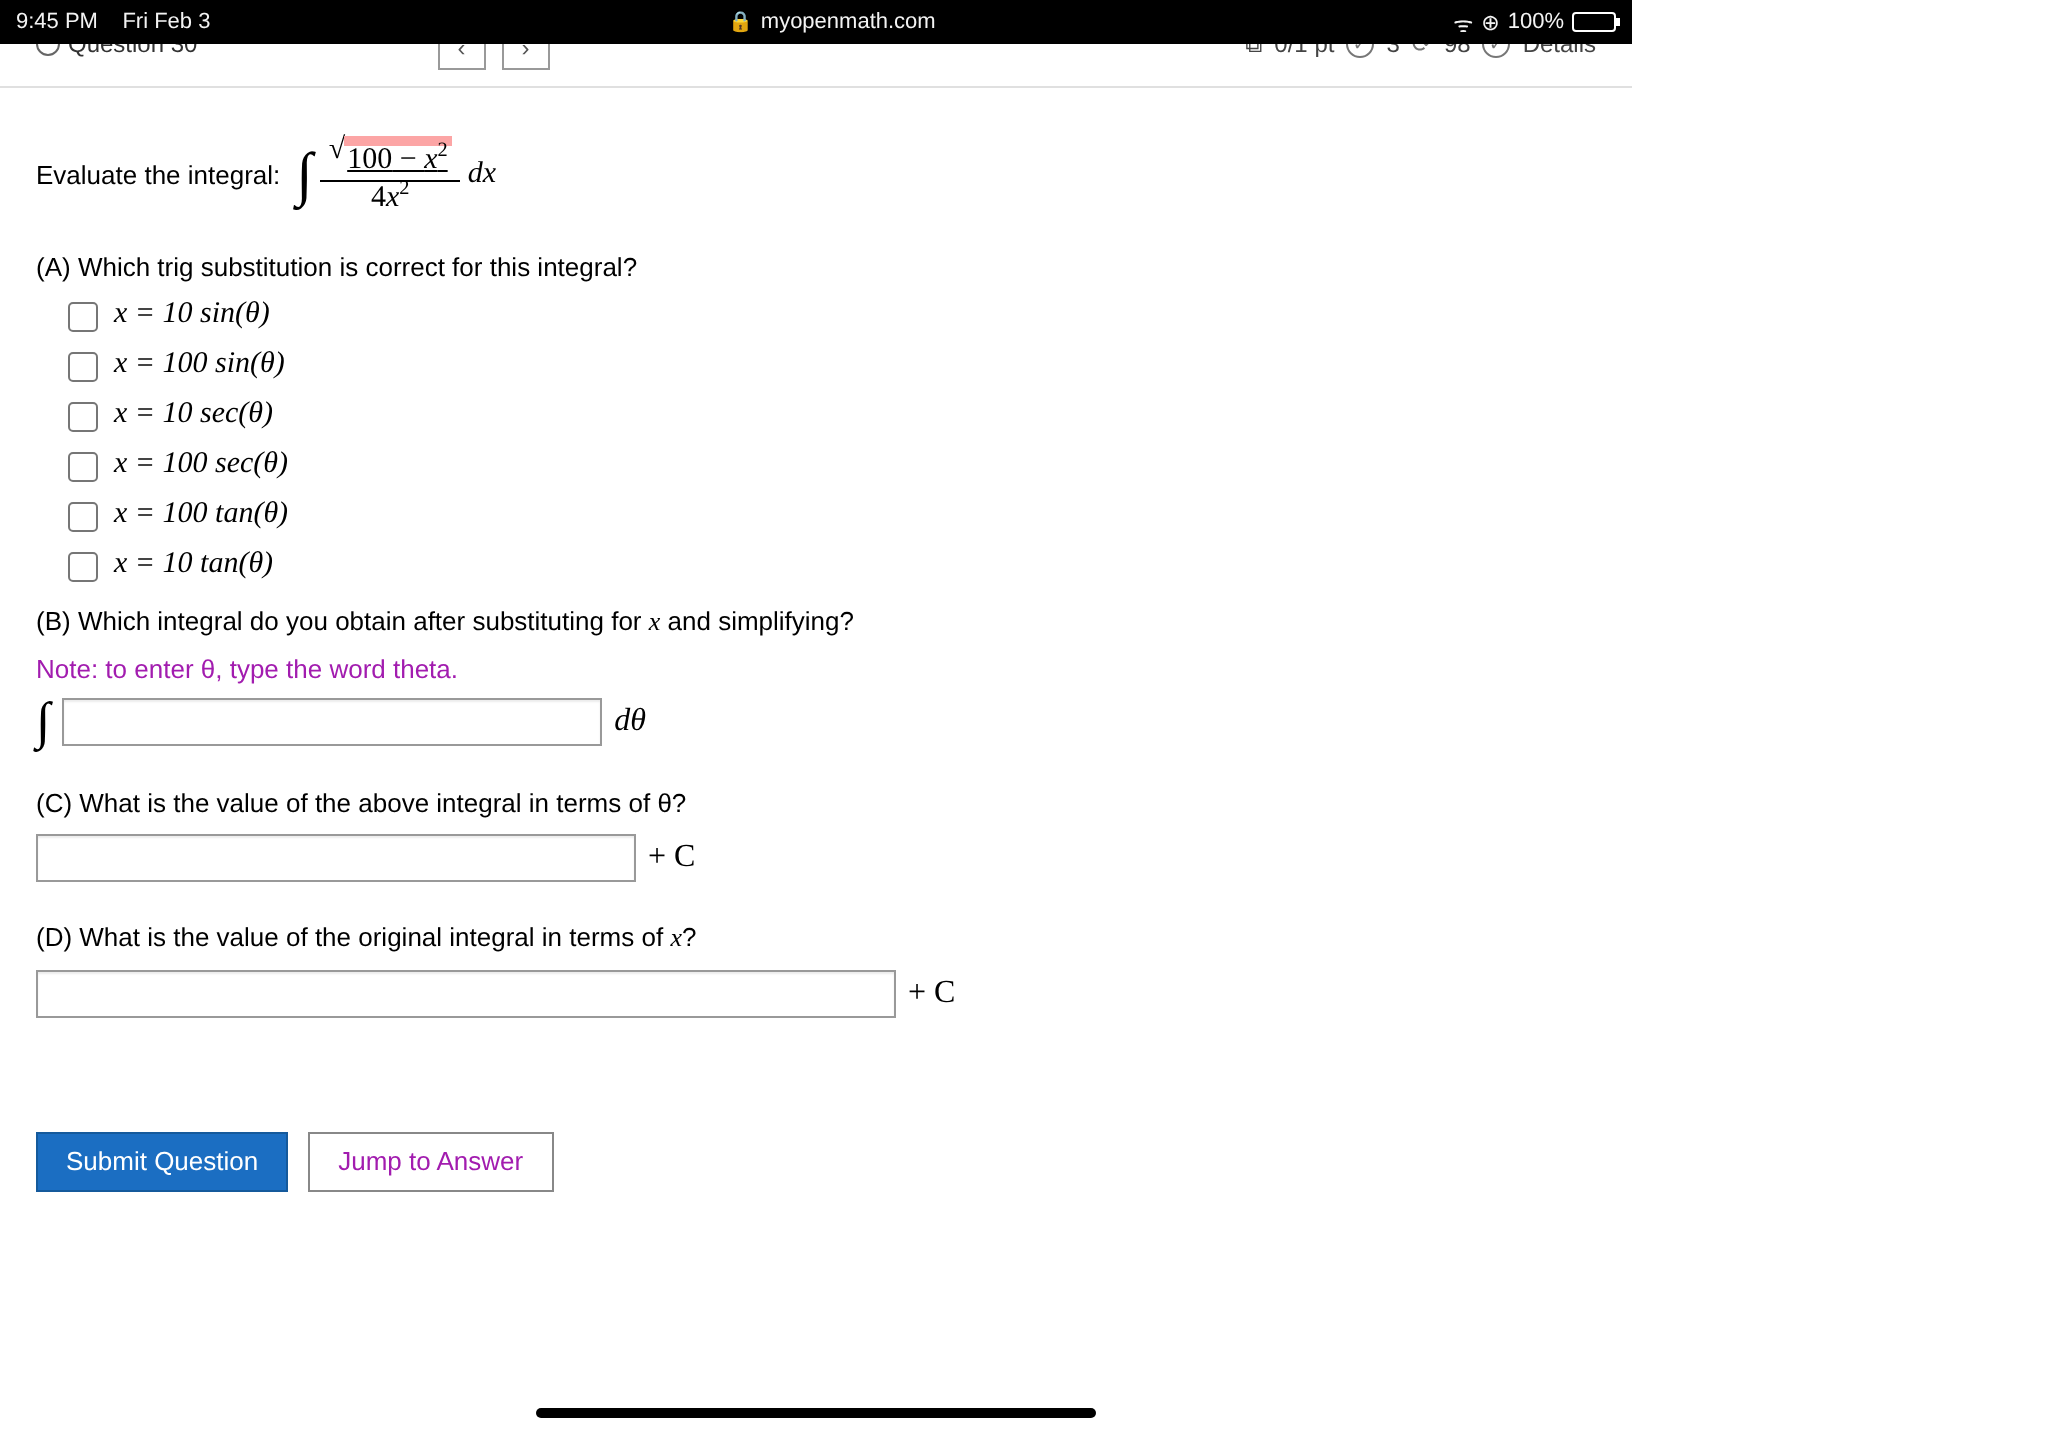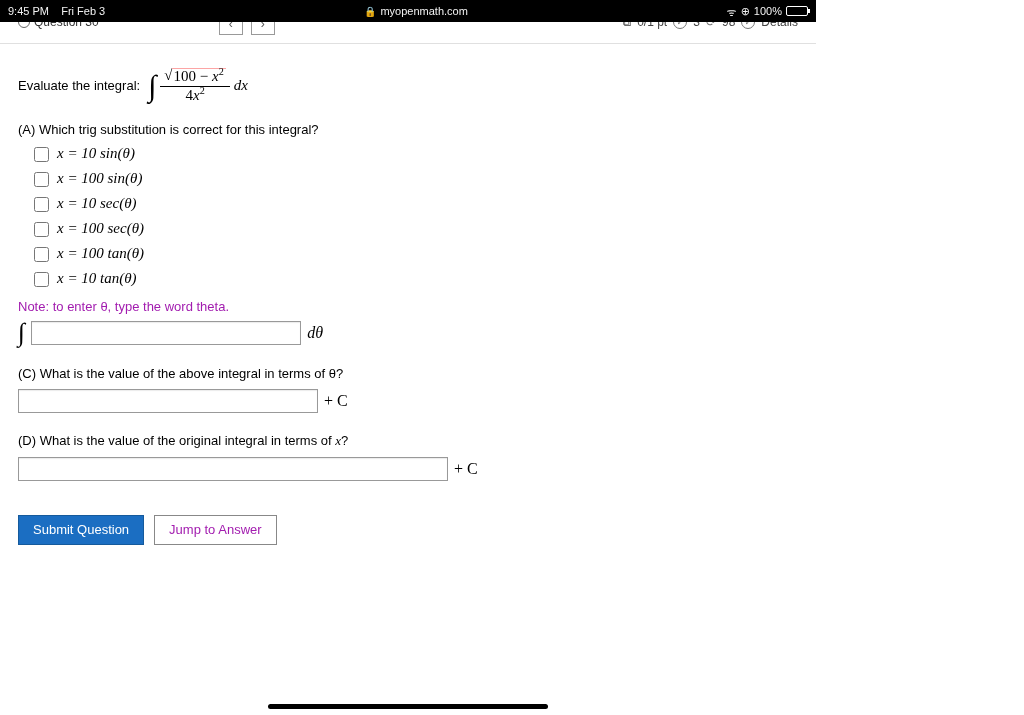--- a/index.html
+++ b/index.html
@@ -24,37 +24,37 @@
   .retry-glyph { font-size:12px; color:#777; }
   .content { padding:10px 18px 0 18px; }
   .prompt-row { display:flex; align-items:center; gap:6px; margin:14px 0 18px 0; }
   .integral-frac { display:inline-flex; align-items:center; font-family:'Times New Roman', serif; font-size:15px; }
   .int-sign { font-size:30px; margin:0 4px 0 2px; }
   .frac { display:inline-flex; flex-direction:column; align-items:center; line-height:1.05; }
   .frac .num { border-bottom:1px solid #000; padding:0 4px 1px; white-space:nowrap; }
   .frac .den { padding-top:1px; }
   .sqrt { display:inline-flex; align-items:flex-start; }
   .sqrt-sym { font-size:15px; margin-right:-1px; }
-  .sqrt-body { border-top:1px solid #fca5a5; padding:0 2px; }
+  .sqrt-body { border-top:5px solid #fca5a5; padding:0 2px;text-decoration:underline; }
   sup { font-size:0.68em; vertical-align:super; line-height:0; }
   .serif { font-family:'Times New Roman', serif; }
   .ital { font-style:italic; }
   .part-label { margin:4px 0 8px 0; }
   .choices { margin:0 0 12px 16px; display:flex; flex-direction:column; gap:8px; }
   .choice { display:flex; align-items:flex-end; gap:8px; }
   .choice input[type=checkbox] { width:15px; height:15px; margin:0; }
   .choice-label { font-family:'Times New Roman', serif; font-size:15px; }
   .note-red { color:#a21caf; font-size:13px; }
   .input-row { display:flex; align-items:center; gap:6px; margin:6px 0 20px 0; }
   .text-input { height:24px; border:1px solid #999; padding:2px 4px; font-size:13px; box-shadow: inset 0 1px 1px rgba(0,0,0,0.08); }
   .int-prefix { font-family:'Times New Roman', serif; font-size:26px; line-height:1; }
   .suffix { font-family:'Times New Roman', serif; font-size:16px; }
   .section-spacer { height:6px; }
   .btn-row { display:flex; gap:10px; margin-top:8px; }
-  .btn { height:30px; padding:0 14px; font-size:13px; border:1px solid #888; cursor:pointer; display:inline-flex; align-items:center; }
+  .btn { height:30px; padding:0 14px; font-size:13px; border:1px solid #888; cursor:pointer; display:inline-flex; align-items:center;margin-top:23px; }
   .btn-primary { background:#1b6ec2; color:#fff; border-color:#155a9c; }
   .btn-default { background:#fff; color:#a21caf; }
   .home-indicator { position:absolute; bottom:6px; left:50%; transform:translateX(-50%); width:280px; height:5px; background:#000; border-radius:3px; }
 </style>
 </head>
 <body>
 
 <div class="screen">
 
   <div class="status-bar">
@@ -140,20 +140,23 @@
       <label class="choice">
         <input type="checkbox" style="">
         <span class="choice-label ital">x = 100 tan(θ)</span>
       </label>
       <label class="choice">
         <input type="checkbox" style="">
         <span class="choice-label ital">x = 10 tan(θ)</span>
       </label>
     </div>
 
+    <div class="part-label">
+      <span>(B) Which integral do you obtain after substituting for </span><span class="serif ital">x</span><span> and simplifying?</span>
+    </div>
     <div class="note-red">Note: to enter θ, type the word theta.</div>
     <div class="input-row">
       <span class="int-prefix">∫</span>
       <input class="text-input" style="width: 270px;" value="">
       <span class="suffix ital">dθ</span>
     </div>
 
     <div class="part-label">(C) What is the value of the above integral in terms of θ?</div>
     <div class="input-row">
       <input class="text-input" style="width: 300px;" value="">

